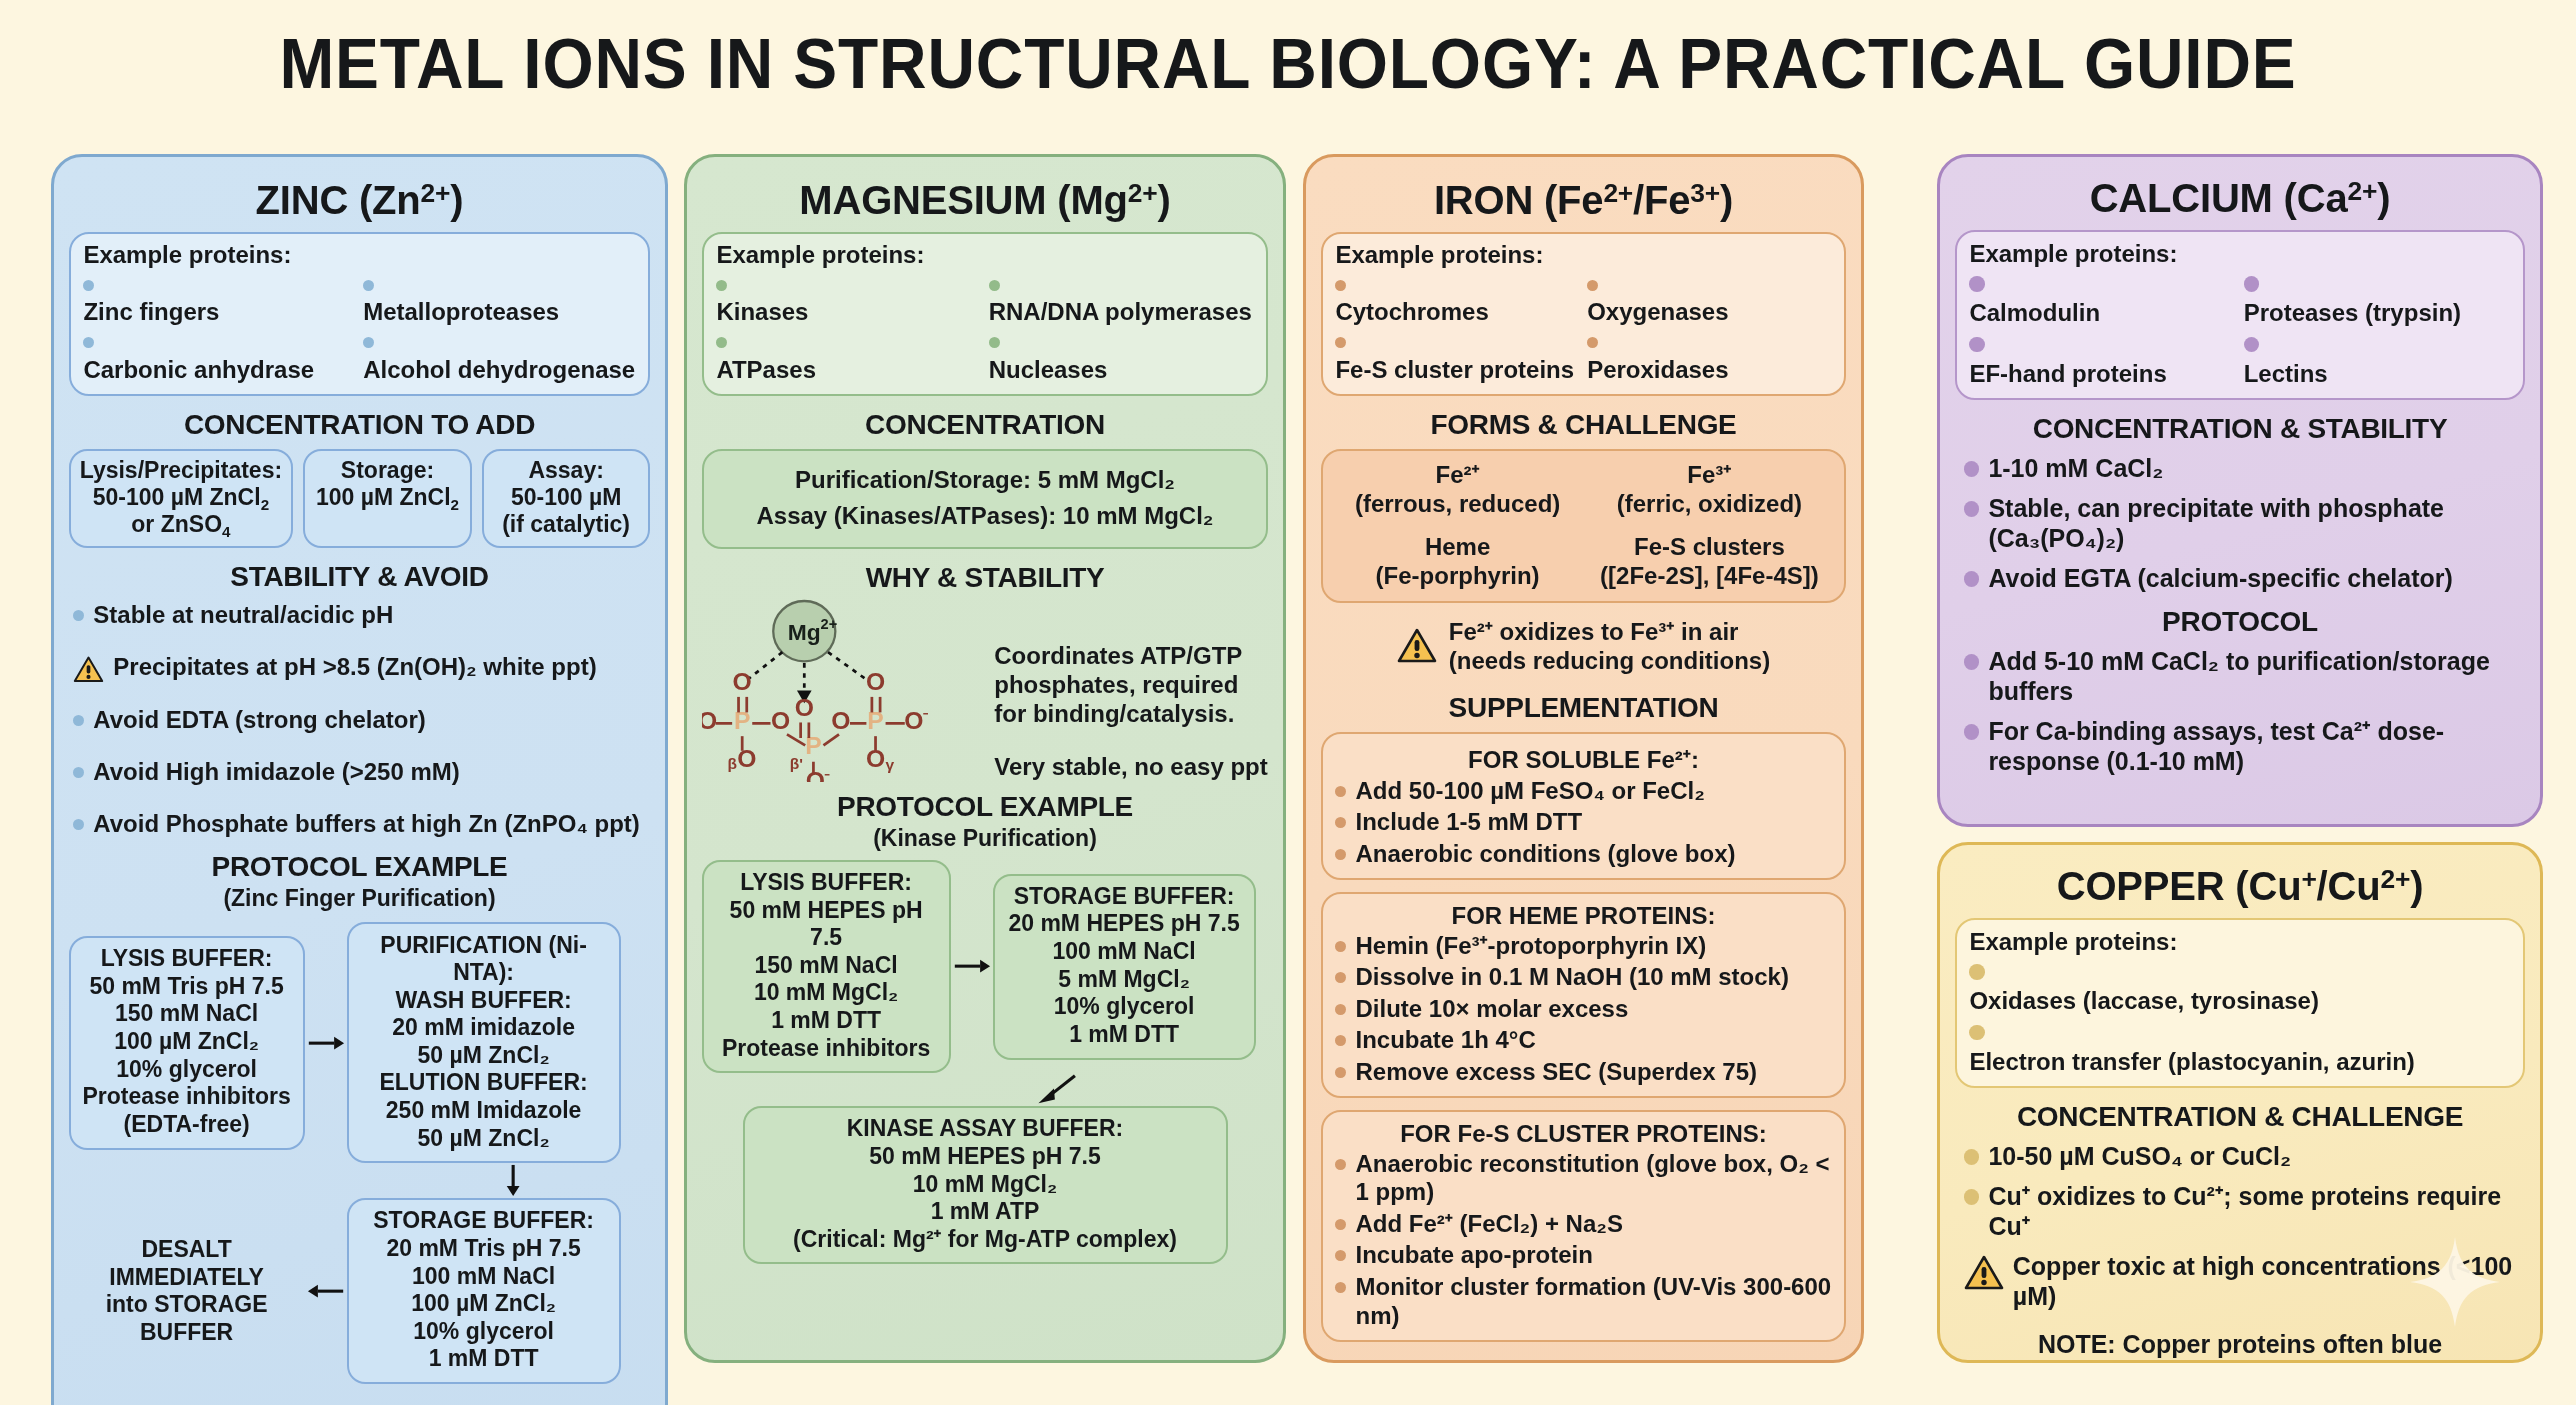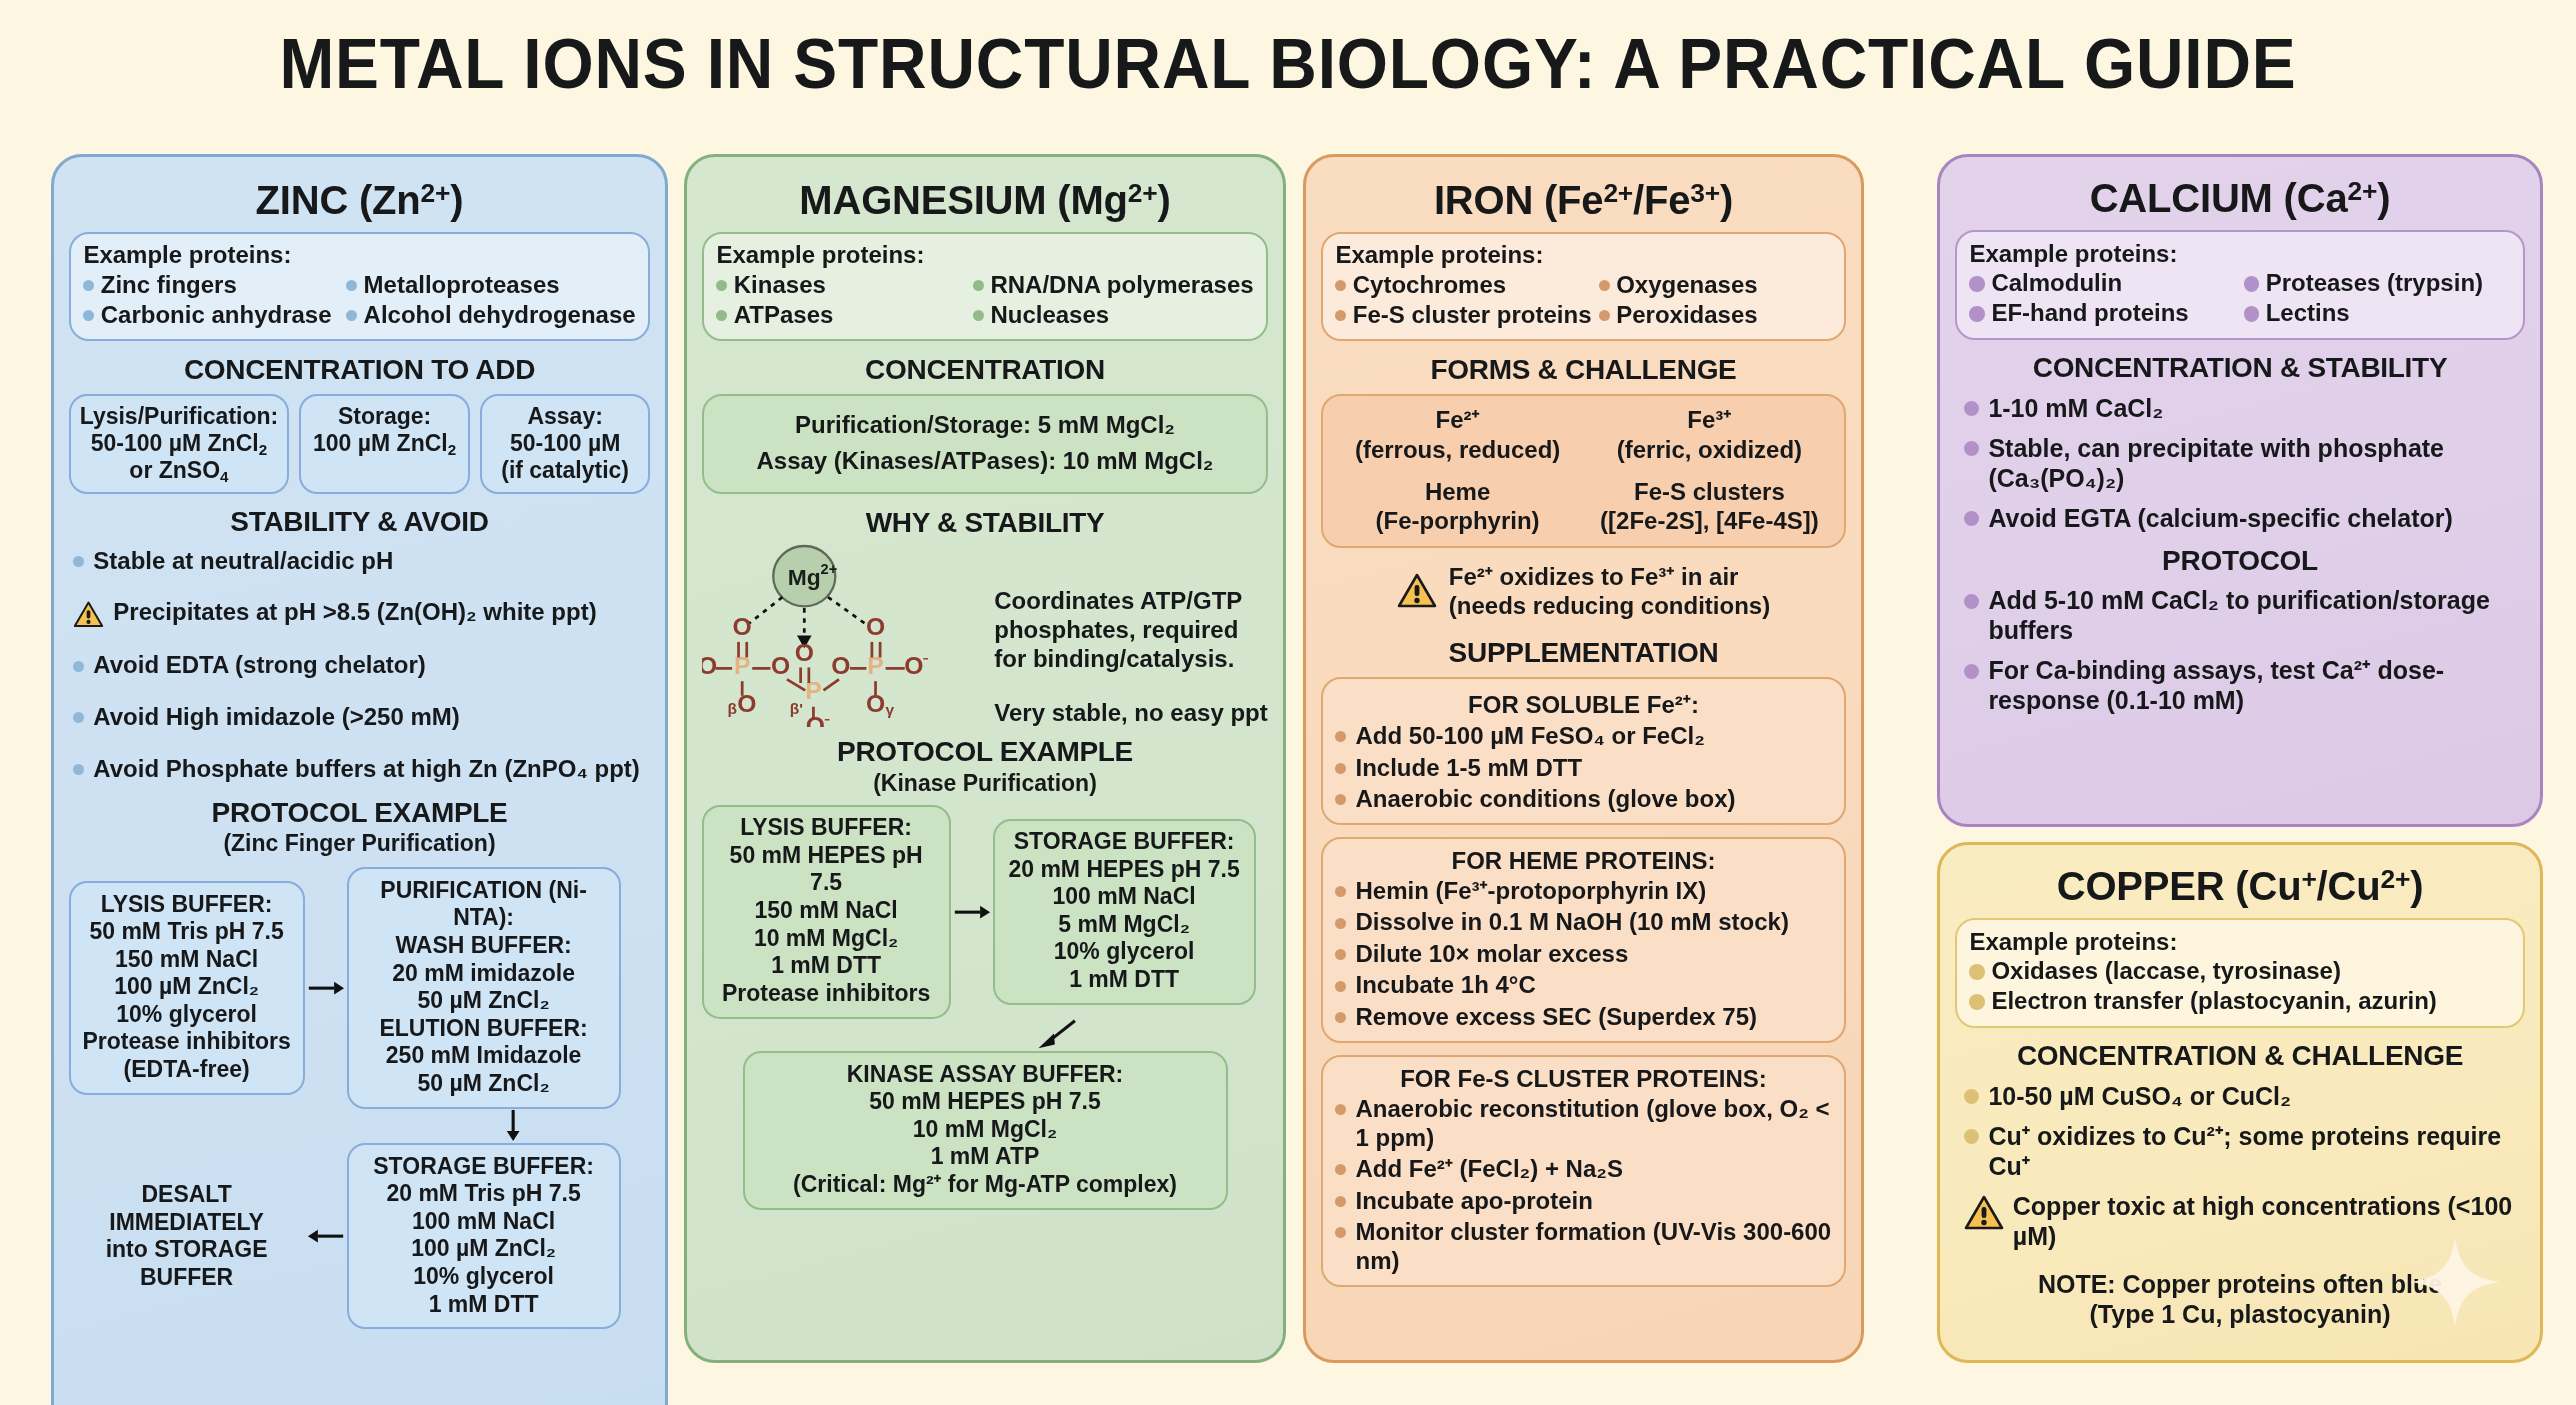--- a/index.html
+++ b/index.html
@@ -77,20 +77,21 @@
   .panel.shade-fe2 { background: #fadfc6; }
 
   
   .ex-label { font-size: 24px; font-weight: 700; color: #16181a; line-height: 1.1; }
   .ex-grid { display: grid; grid-template-columns: 1fr 1fr; column-gap: 7.3px; margin-top: 0.9px; }
   .ex-grid.one-col { grid-template-columns: 1fr; }
   .ex-item {
     display: flex; align-items: flex-start; gap: 6.4px;
     font-size: 24px; font-weight: 700; color: #16181a; line-height: 1.26;
     white-space: nowrap;
+    flex-direction: column;
   }
   .dot { width: 11px; height: 11px; border-radius: 50%; flex: 0 0 11px; margin-top: 10px; }
   .col-zn .dot { background: #8fb8d8; }
   .col-mg .dot { background: #93bb8a; }
   .col-fe .dot { background: #d49a6b; }
   .col-ca .dot { background: #b191c7; }
   .col-cu .dot { background: #dcc075; }
 
   
   .sec-h {
@@ -173,21 +174,21 @@
         <div class="ex-item">
             <span class="dot"></span>
             <span>Alcohol dehydrogenase</span>
           </div>
       </div>
     </div>
 
     <div class="sec-h">CONCENTRATION TO ADD</div>
     <div class="conc-row">
       <div class="conc-box">
-        <div>Lysis/Purification:</div>
+        <div>Lysis/Precipitates:</div>
         <div><span>50-100 µM ZnCl</span><sub>2</sub></div>
         <div><span>or ZnSO</span><sub>4</sub></div>
       </div>
       <div class="conc-box">
         <div>Storage:</div>
         <div><span>100 µM ZnCl</span><sub>2</sub></div>
       </div>
       <div class="conc-box">
         <div>Assay:</div>
         <div>50-100 µM</div>

